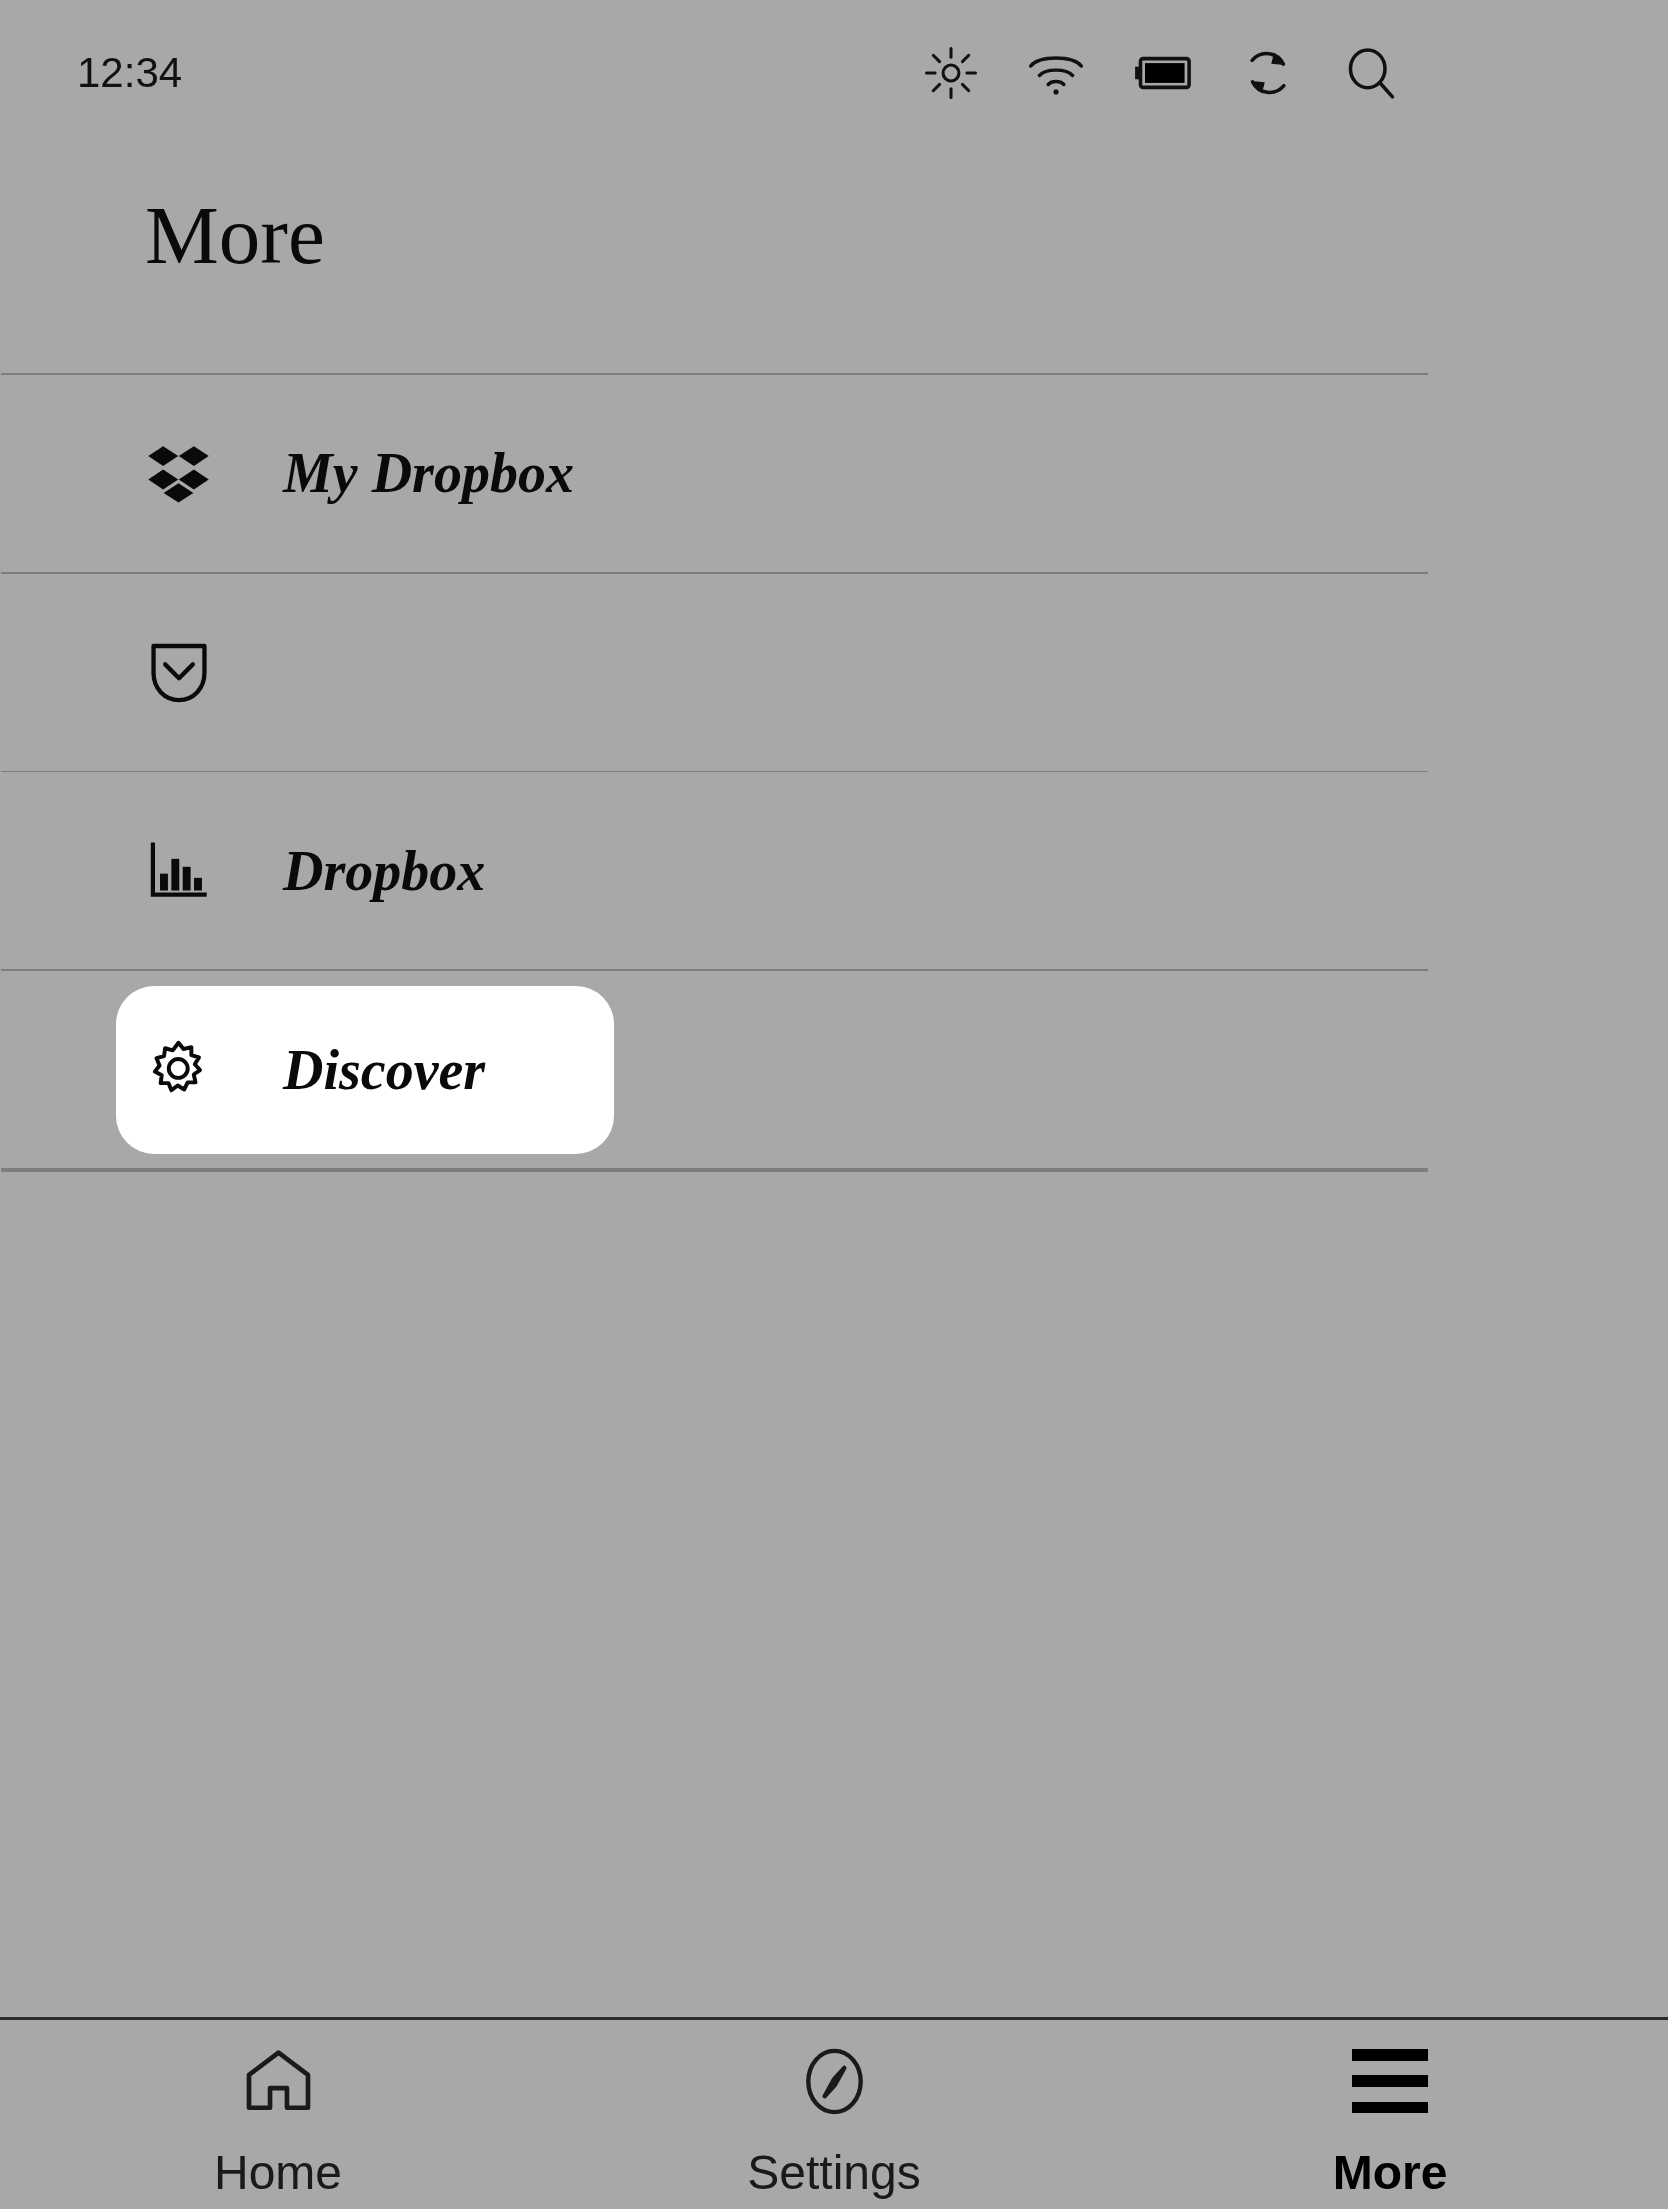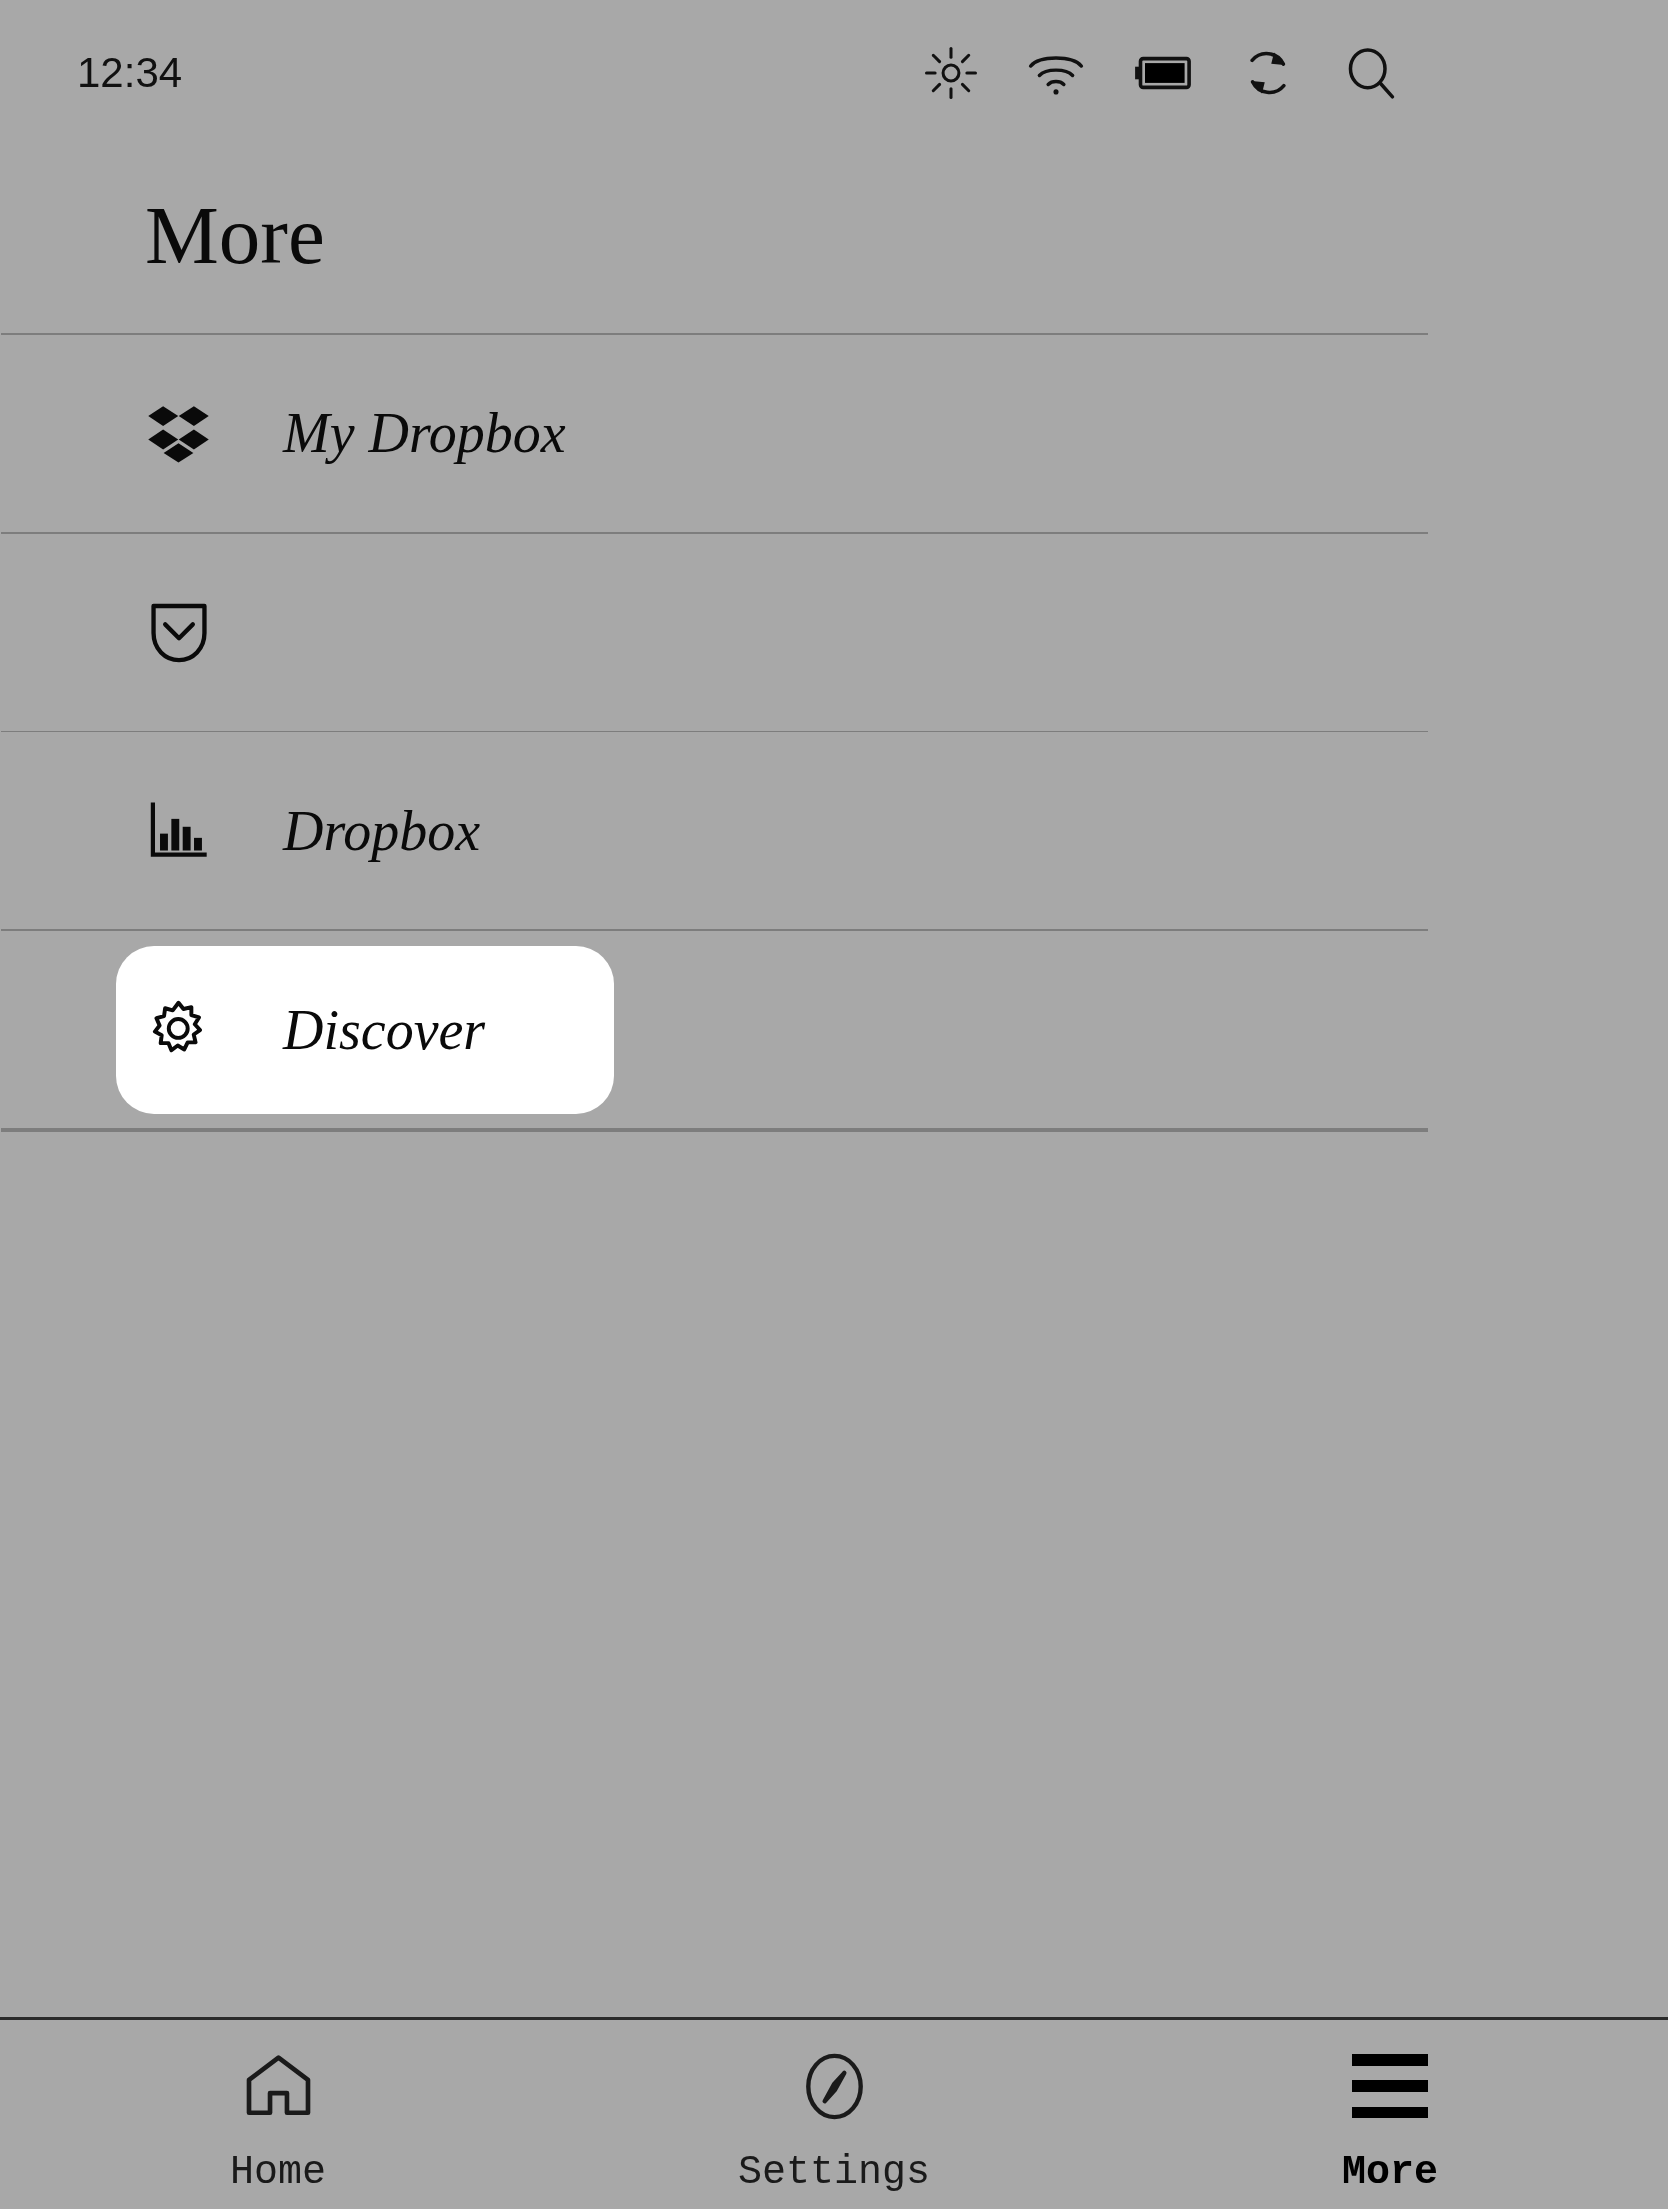--- a/index.html
+++ b/index.html
@@ -59,22 +59,23 @@
     font-family: "Liberation Serif", serif;
     font-size: 83px;
     color: #0a0a0a;
     line-height: 1;
   }
 
   
   .menu-list {
     position: absolute;
     left: 0;
-    top: 333px;
+    top: 373px;
     width: 1428px;
+    font-weight: bold;
   }
   .divider {
     height: 1.8px;
     background: #7d7d7d;
     margin: 0 auto;
     width: 1427px;
   }
   .menu-row {
     position: relative;
     height: 197px;
@@ -135,22 +136,22 @@
     box-sizing: border-box;
   }
   .nav-icon {
     height: 76px;
     display: flex;
     align-items: center;
     justify-content: center;
   }
   .nav-label {
     margin-top: 26px;
-    font-family: Liberation Mono, monospace;
-    font-size: 40px;
+    font-family: Liberation Sans, sans-serif;
+    font-size: 48px;
     color: #1a1a1a;
   }
   .nav-item.active .nav-label {
     font-weight: bold;
     color: #000;
   }
   .hamburger-line {
     display: block;
     width: 76px;
     height: 11.8px;

